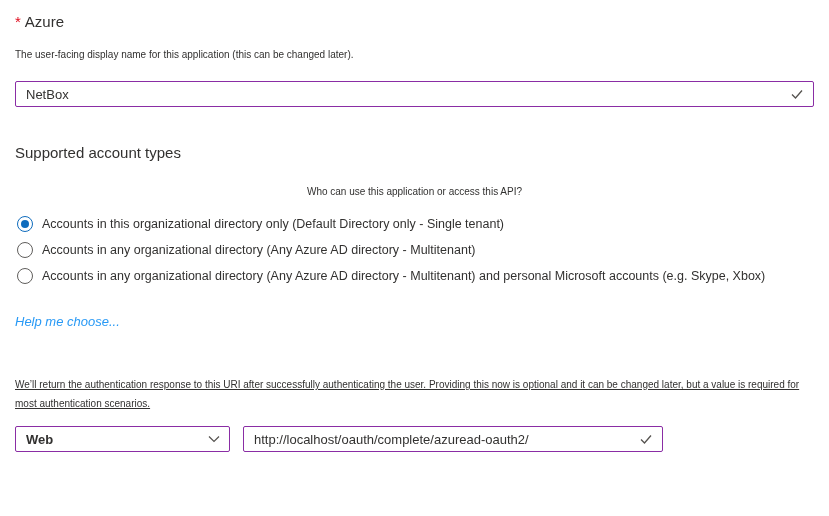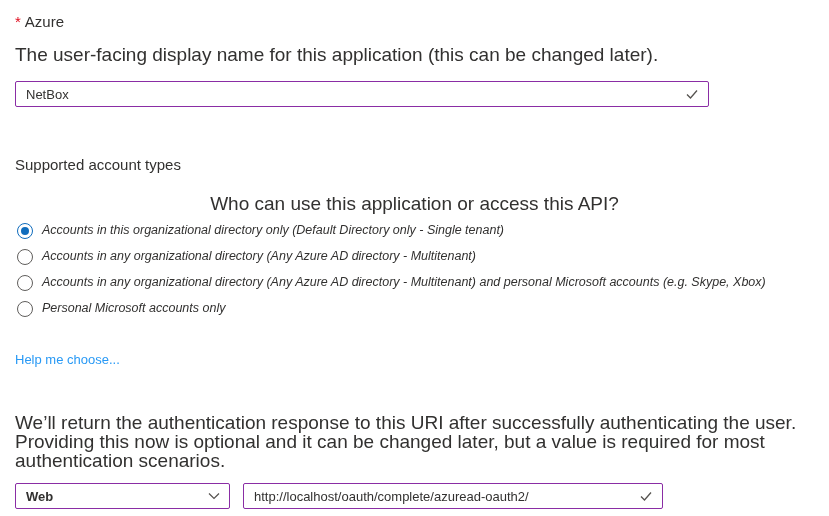--- a/index.html
+++ b/index.html
@@ -16,67 +16,67 @@
   body{
     width:829px;height:516px;overflow:hidden;background:#fff;
     font-family:"Liberation Sans","DejaVu Sans",sans-serif;
     color:var(--text);
   }
   .page{padding:12px 15px 0 15px;}
   .section-title{
     font-size:15px;line-height:20px;font-weight:400;color:var(--text);
   }
   .desc{
-    font-size:19px;line-height:19px;color:var(--text);max-width:800px;
+    font-size:10px;line-height:19px;color:var(--text);max-width:800px;
   }
   .req{color:var(--required-red);margin-right:4px;}
   
   .tb{
     position:relative;height:26px;background:#fff;
     border:1px solid var(--accent-purple);border-radius:2px;
     display:flex;align-items:center;
   }
   .tb input{
     border:none;outline:none;background:transparent;width:100%;
     font-family:inherit;font-size:13px;color:var(--text);
     padding:0 28px 0 10px;height:100%;
   }
   .tb .check-icon{
     position:absolute;right:8px;top:50%;transform:translateY(-50%);
     width:16px;height:16px;display:flex;align-items:center;justify-content:center;
   }
   
   .name-title{margin-bottom:13px;}
   .name-desc{margin-bottom:17px;}
-  .name-input{width:694px;}
-  .sec2{margin-top:48px;}
+  .name-input{width:799px;}
+  .sec2{margin-top:36px;}
   .sec2-question{margin-top:19px;text-align:center;}
   .radio-list{margin-top:10px;}
   .radio-row{
-    display:flex;align-items:flex-start;height:26px;cursor:pointer;font-style:italic;
+    display:flex;align-items:center;height:26px;cursor:pointer;
   }
   .radio{
     width:16px;height:16px;border-radius:50%;
     border:1px solid var(--border-gray);background:#fff;
     display:inline-flex;align-items:center;justify-content:center;
     flex:0 0 auto;margin:0 9px 0 2px;
   }
   .radio.checked{border-color:var(--radio-blue);}
   .radio.checked::after{
     content:"";width:8px;height:8px;border-radius:50%;background:var(--radio-blue);
   }
   .radio-label{
     font-size:12.5px;color:var(--text);white-space:nowrap;
   }
   .help-link{
     display:inline-block;margin-top:25px;font-size:13px;
-    color:var(--link-blue);text-decoration:none;cursor:pointer;
+    color:var(--link-blue);text-decoration:none;cursor:pointer;font-style:italic;
   }
   .sec3{margin-top:45px;}
-  .sec3-desc{margin-top:25px;}
+  .sec3-desc{margin-top:25px;text-decoration:underline;}
   .uri-row{margin-top:13px;display:flex;gap:13px;align-items:center;}
   .dropdown{
     position:relative;width:215px;height:26px;background:#fff;
     border:1px solid var(--accent-purple);border-radius:2px;
     display:flex;align-items:center;cursor:pointer;
   }
   .dropdown .dd-value{
     font-size:13px;color:var(--text);padding-left:10px;font-weight:bold;
   }
   .dropdown .chevron-icon{
@@ -114,24 +114,20 @@
         <span class="radio-label">Accounts in this organizational directory only (Default Directory only - Single tenant)</span>
       </div>
       <div class="radio-row">
         <span class="radio"></span>
         <span class="radio-label">Accounts in any organizational directory (Any Azure AD directory - Multitenant)</span>
       </div>
       <div class="radio-row">
         <span class="radio"></span>
         <span class="radio-label">Accounts in any organizational directory (Any Azure AD directory - Multitenant) and personal Microsoft accounts (e.g. Skype, Xbox)</span>
       </div>
-      <div class="radio-row">
-        <span class="radio"></span>
-        <span class="radio-label">Personal Microsoft accounts only</span>
-      </div>
     </div>
 
     <a class="help-link">Help me choose...</a>
   </div>
 
   <div class="section sec3">
     <div class="desc sec3-desc">We’ll return the authentication response to this URI after successfully authenticating the user. Providing this now is optional and it can be changed later, but a value is required for most authentication scenarios.</div>
 
     <div class="uri-row">
       <div class="dropdown">

